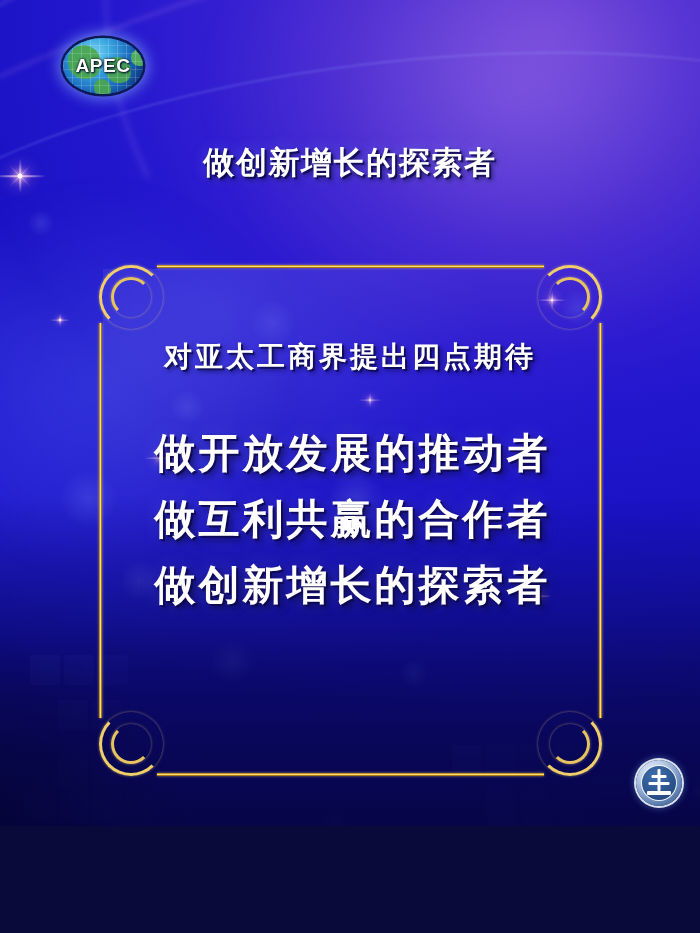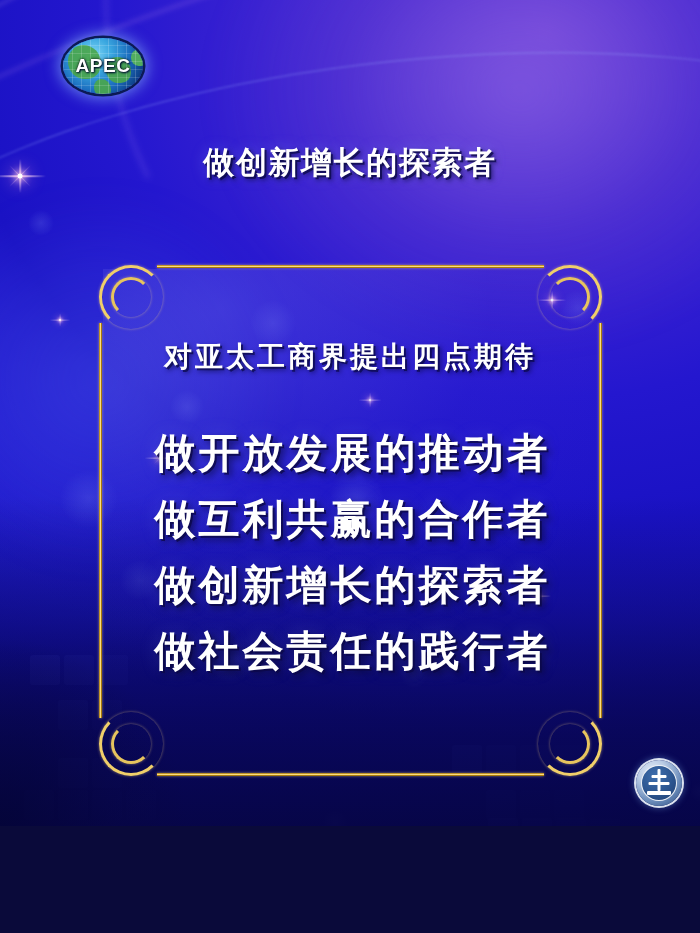--- a/index.html
+++ b/index.html
@@ -366,21 +366,20 @@
         <span class="arc a2"></span>
       </div>
   </div>
 
   <div class="subtitle">对亚太工商界提出四点期待</div>
 
   <div class="points">
     <span class="point">做开放发展的推动者</span>
     <span class="point">做互利共赢的合作者</span>
     <span class="point">做创新增长的探索者</span>
-    <span class="point">做社会责任的践行者</span>
   </div>
 
   <div class="emblem">
     <div class="disc">
       <div class="inner"></div>
       <div class="tower"></div>
       <div class="base"></div>
       <div class="txt"></div>
     </div>
   </div>

